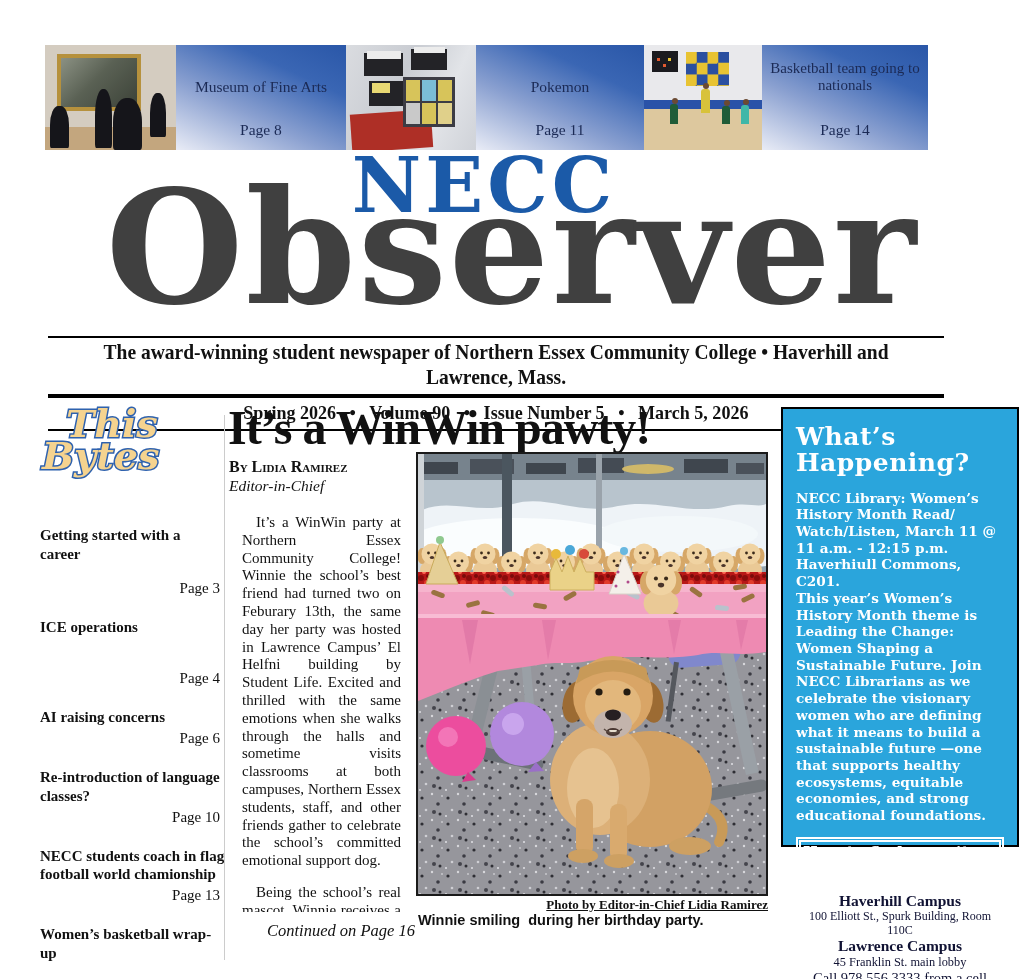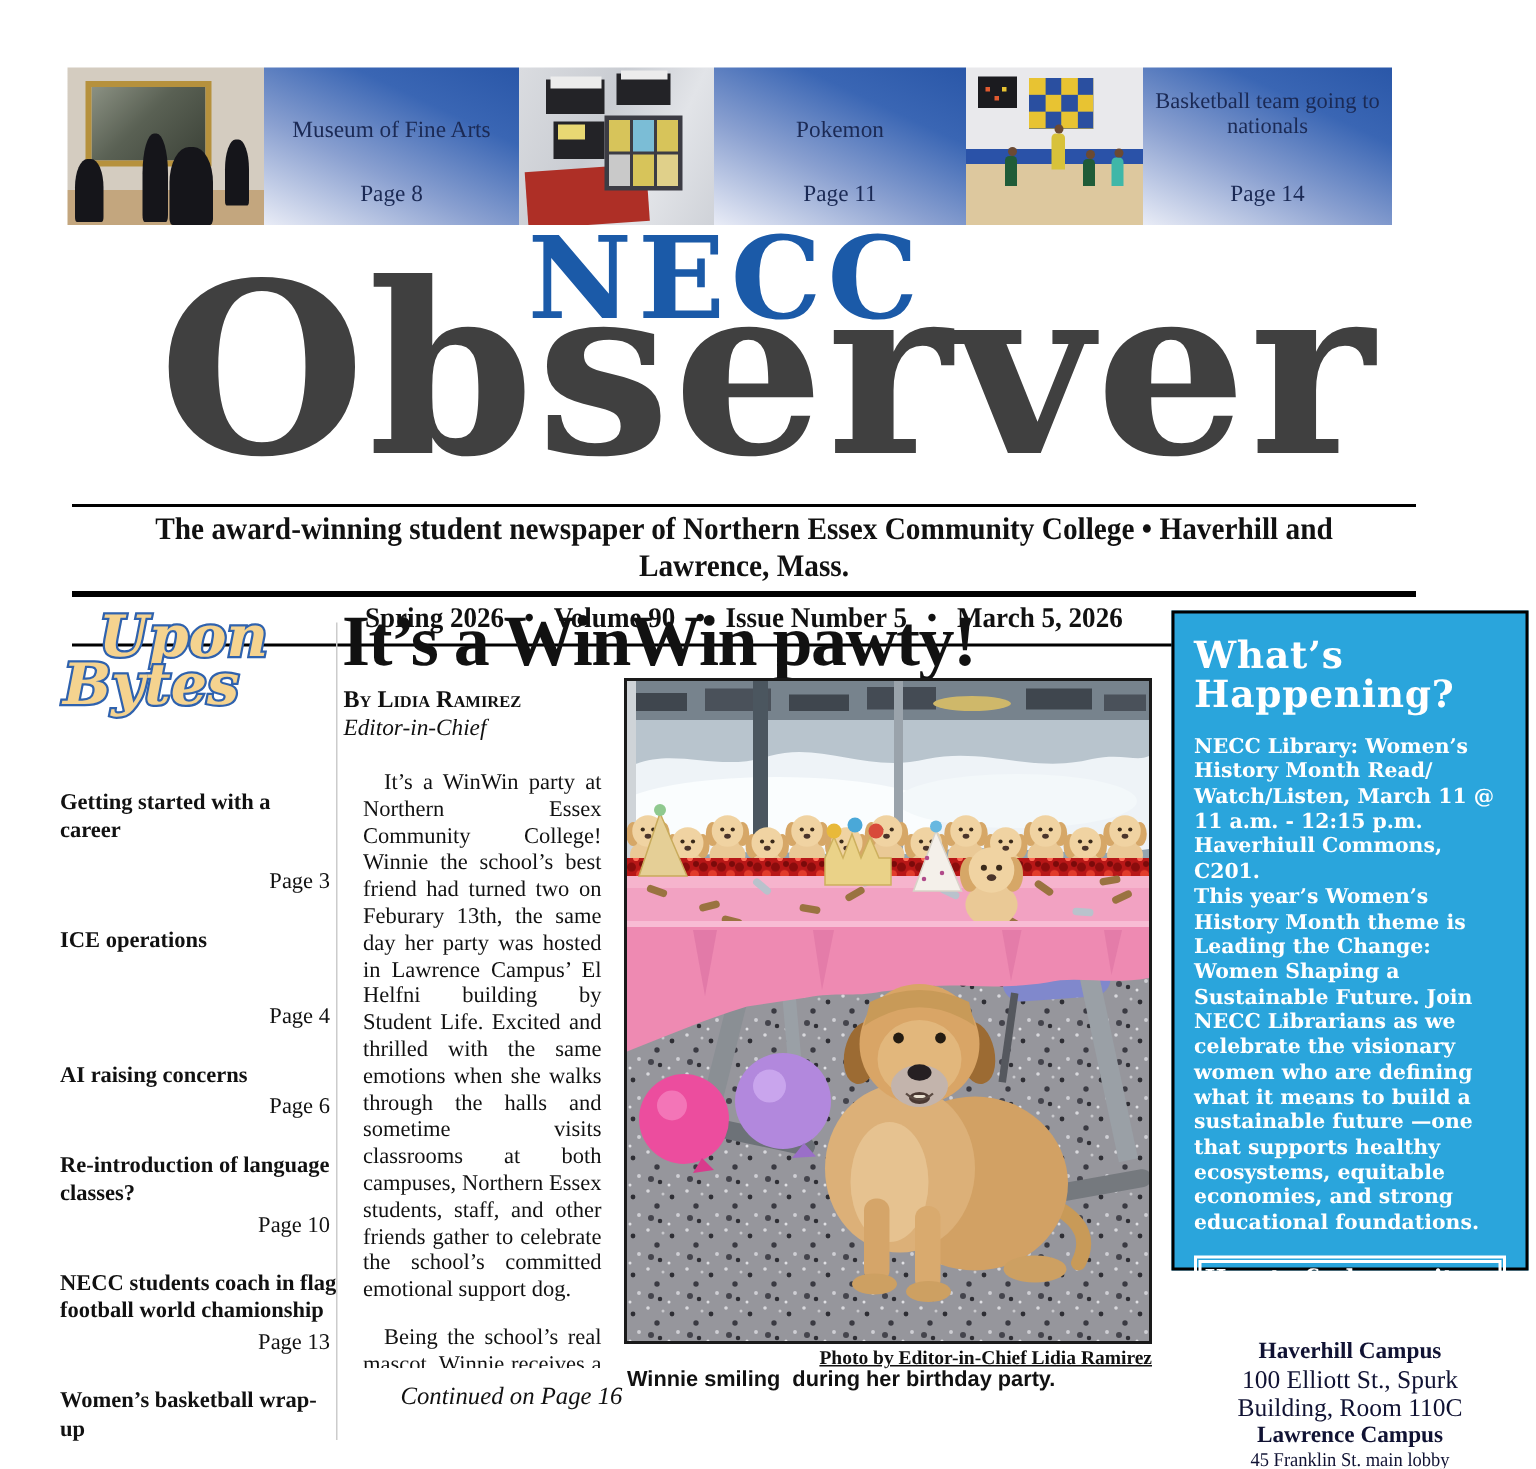--- a/index.html
+++ b/index.html
@@ -92,21 +92,21 @@
   .bluebox{position:absolute;left:781px;top:407px;width:238px;height:440px;box-sizing:border-box;
      background:#2aa5dc;border:2px solid #000;padding:15px 13px 10px;color:#fff;
      font-family:"DejaVu Serif",serif;}
   .wh-title{font-weight:bold;font-size:25px;line-height:1.05;letter-spacing:.5px;}
   .wh-body{margin-top:13px;font-weight:bold;font-size:13.6px;line-height:1.23;}
   .wh-body p{margin:0;}
   .sec-box{margin-top:13px;border:5px double #fff;padding:1px 2px 3px;text-align:left;}
   .sec-title{font-weight:bold;font-size:15.5px;line-height:1.2;text-decoration:underline;}
   .sec-campuses{margin-top:4px;color:#101233;text-align:center;font-family:"Liberation Serif",serif;}
   .camp-name{font-weight:bold;font-size:15.5px;}
-  .camp-addr{font-size:17px;line-height:1.12;}
+  .camp-addr{font-size:12px;line-height:1.12;}
   .camp-addr-sm{font-size:13px;transform:scaleX(.95);}
   .sec-footer{font-size:14.5px;line-height:1.12;margin-top:1px;}
 </style>
 </head>
 <body>
 
 <div class="page">
 
   <div class="banner">
 
@@ -164,21 +164,21 @@
       <div class="t-page">Page 14</div>
     </div>
   </div>
 
   <div class="m-necc">NECC</div>
   <div class="m-main">Observer</div>
   <div class="tagline"><span>The award-winning student newspaper of Northern Essex Community College • Haverhill and Lawrence, Mass.</span></div>
   <div class="dateline"><span>Spring 2026   •   Volume 90   •   Issue Number 5   •   March 5, 2026</span></div>
 
   <div class="nb-logo">
-    <div class="l1">Upon</div>
+    <div class="l1">This</div>
     <div class="l2">Bytes</div>
   </div>
   <div class="nb-list">
     <div class="nb-item">
       <div class="nb-title">Getting started with a  career</div>
       <div class="nb-page">Page 3</div>
     </div>
     <div class="nb-item">
       <div class="nb-title">ICE operations</div>
       <div class="nb-page">Page 4</div>

